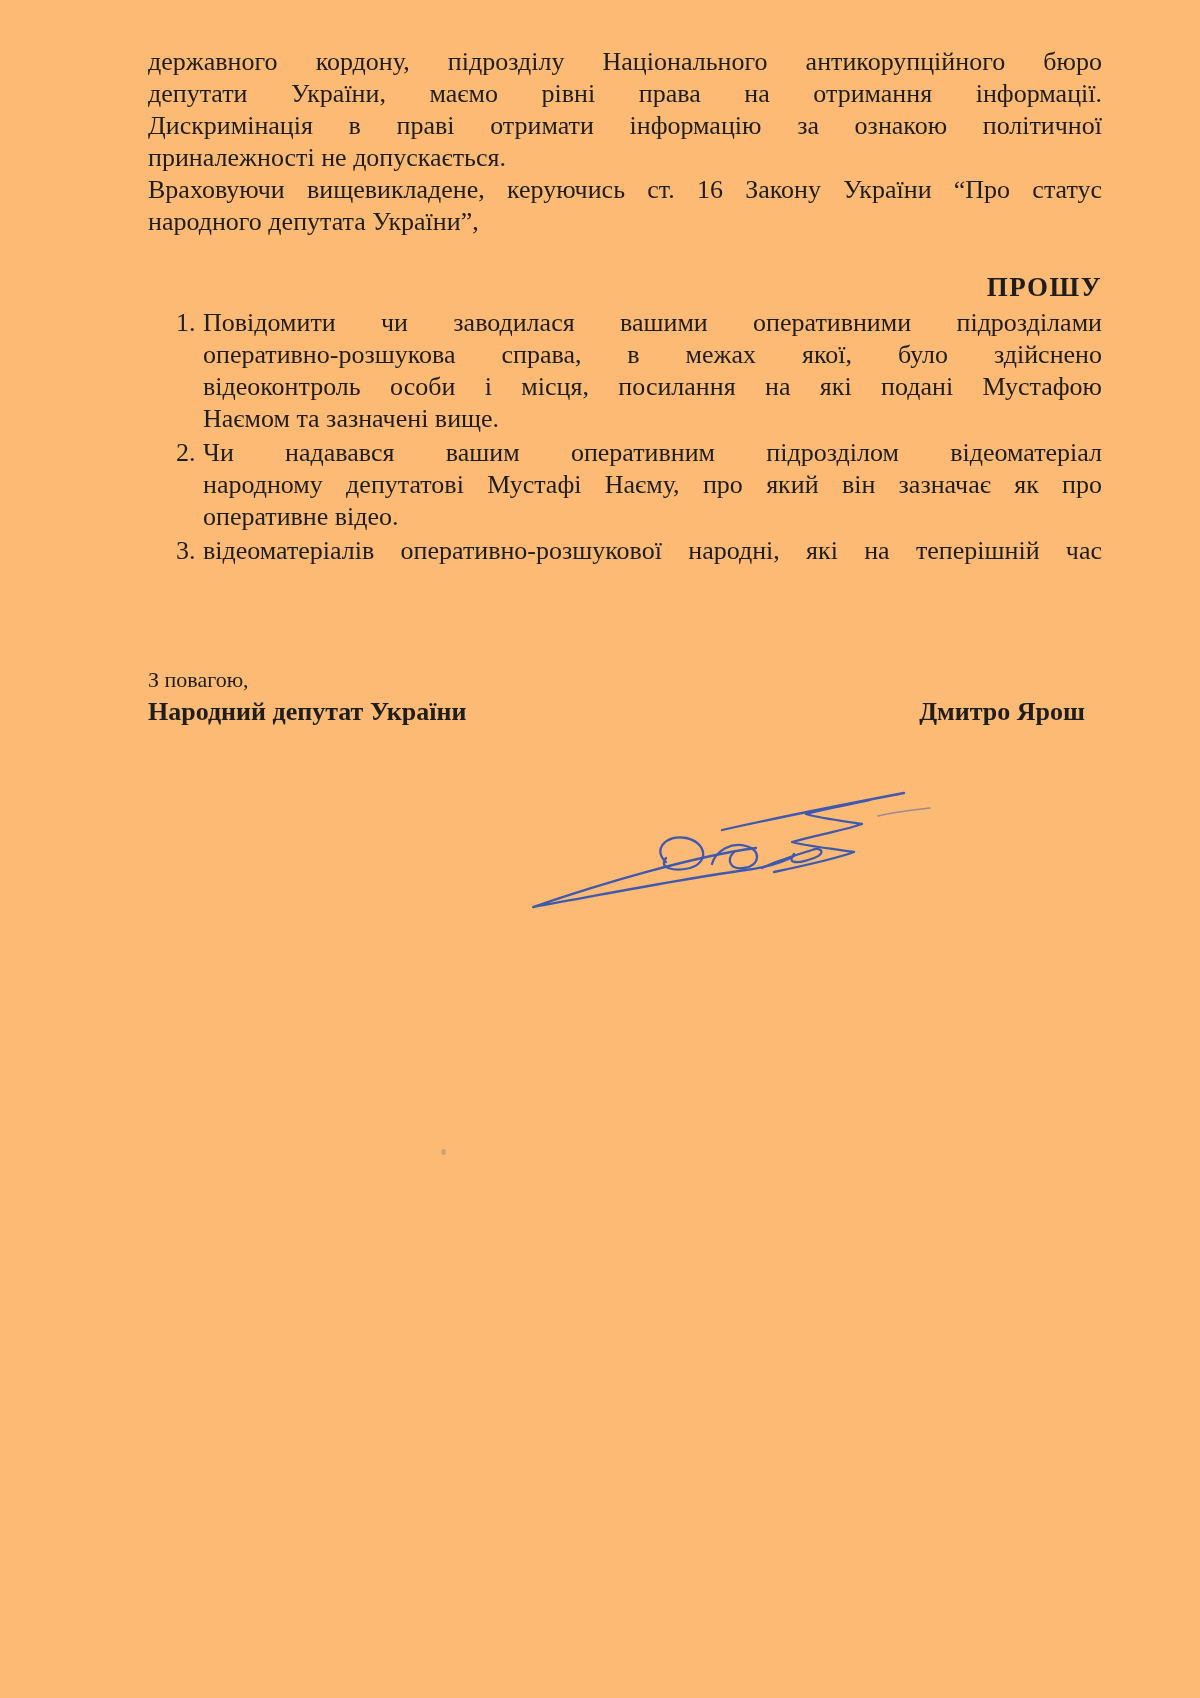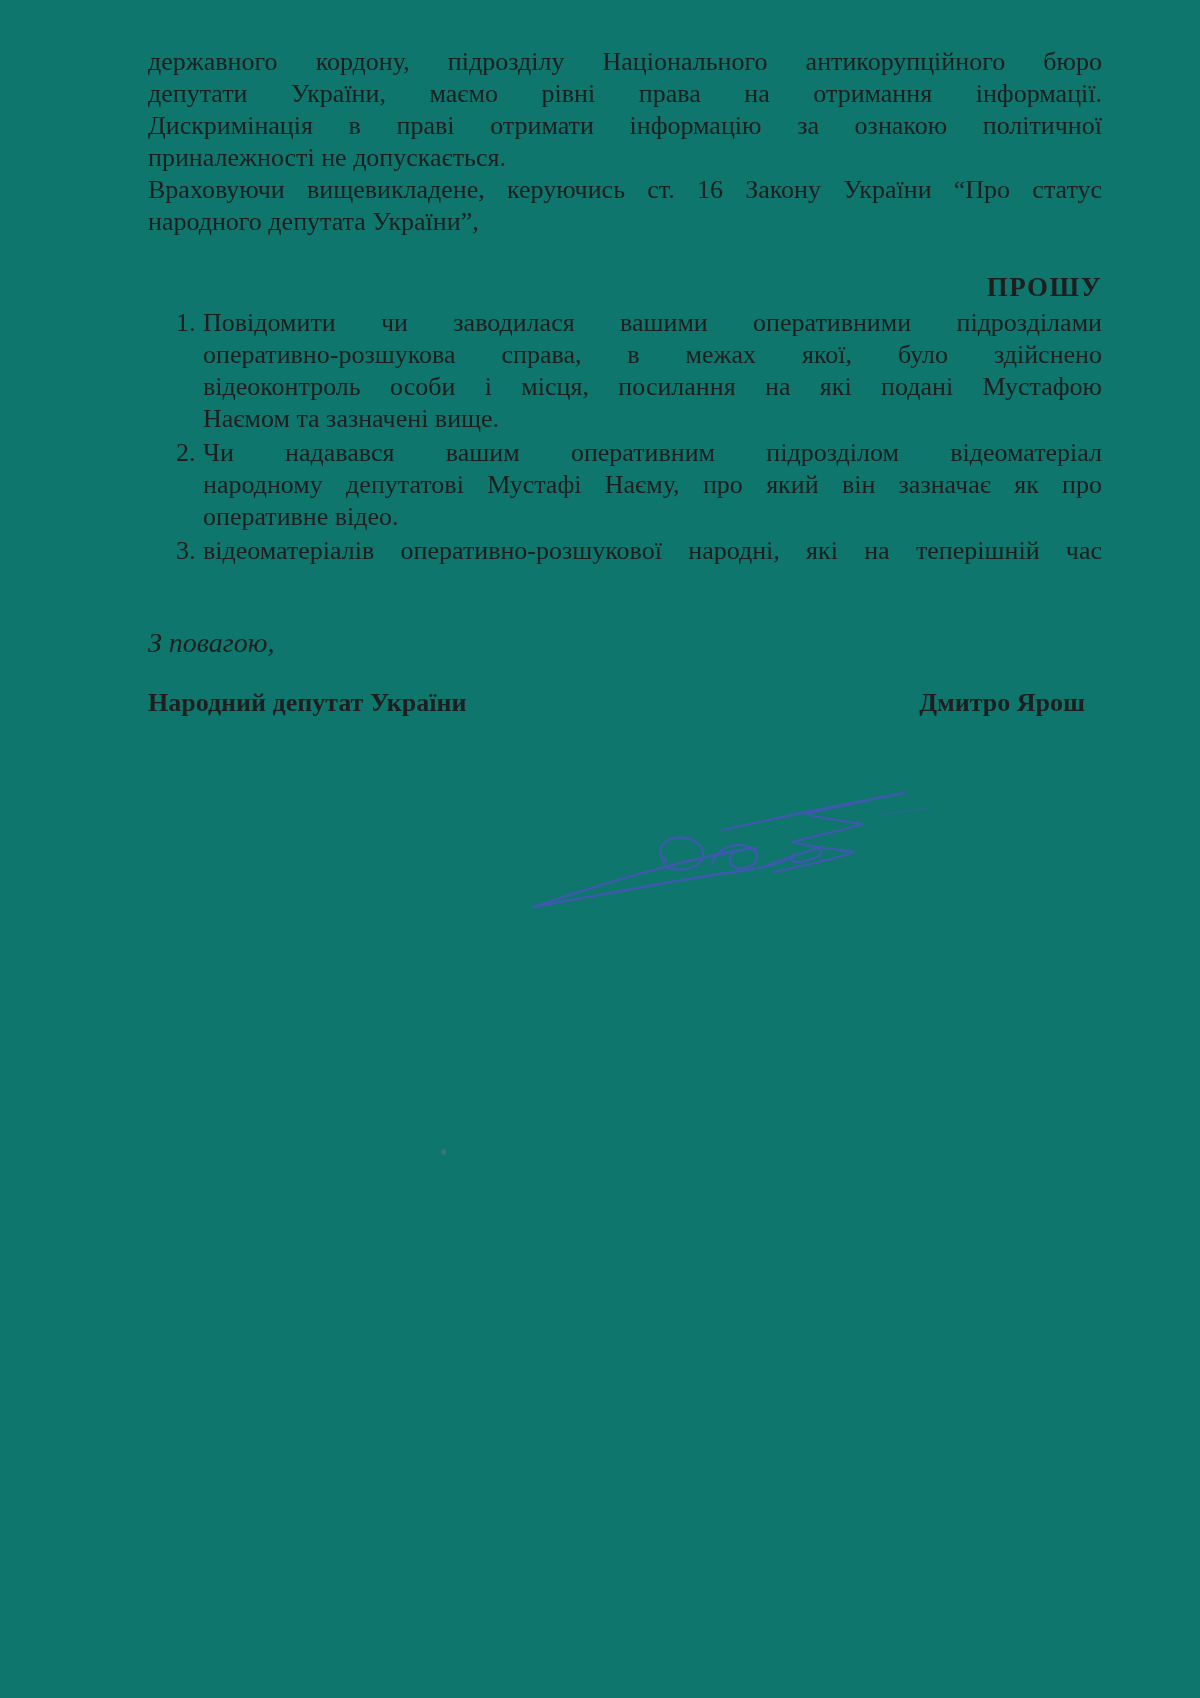--- a/index.html
+++ b/index.html
@@ -20,37 +20,37 @@
   .para { margin:0; }
   .heading {
     margin:31px 0 2px 0;
     text-align:right;
     font-size:27px; font-weight:bold;
     line-height:36px; letter-spacing:1.5px;
   }
   .req { margin:0; padding:0; }
   .item { position:relative; padding-left:55px; margin-bottom:2px; }
   .num { position:absolute; left:28px; top:0; font-size:26px; line-height:32px; }
-  .salutation { margin-top:60px; font-size:28px; line-height:32px;font-style:italic; }
+  .salutation { margin-top:97px; font-size:22px; line-height:32px; }
   .signrow {
-    margin-top:28px; display:flex; justify-content:space-between;
+    display:flex; justify-content:space-between;
     padding-right:17px;
     font-size:26px; font-weight:bold; line-height:32px;
   }
   .signature { position:absolute; left:516px; top:780px; width:420px; height:138px; }
   .signature path { fill:none; stroke-linecap:round; stroke-linejoin:round; }
   .speck {
     position:absolute; left:441px; top:1149px; width:5px; height:6px;
     background:rgba(120,120,120,.38); border-radius:50%;
   }
 </style>
 </head>
 <body>
 
-<div class="page" style="background: #0f766e; color: rgb(30, 30, 30);">
+<div class="page" style="background: #fdba74; color: rgb(30, 30, 30);">
   <div class="textcol">
 
     <div class="para">
       <div class="line jl">державного кордону, підрозділу Національного антикорупційного бюро</div>
     </div>
 
     <div class="para">
       <div class="line jl">депутати України, маємо рівні права на отримання інформації.</div>
       <div class="line jl">Дискримінація в праві отримати інформацію за ознакою політичної</div>
       <div class="line">приналежності не допускається.</div>

